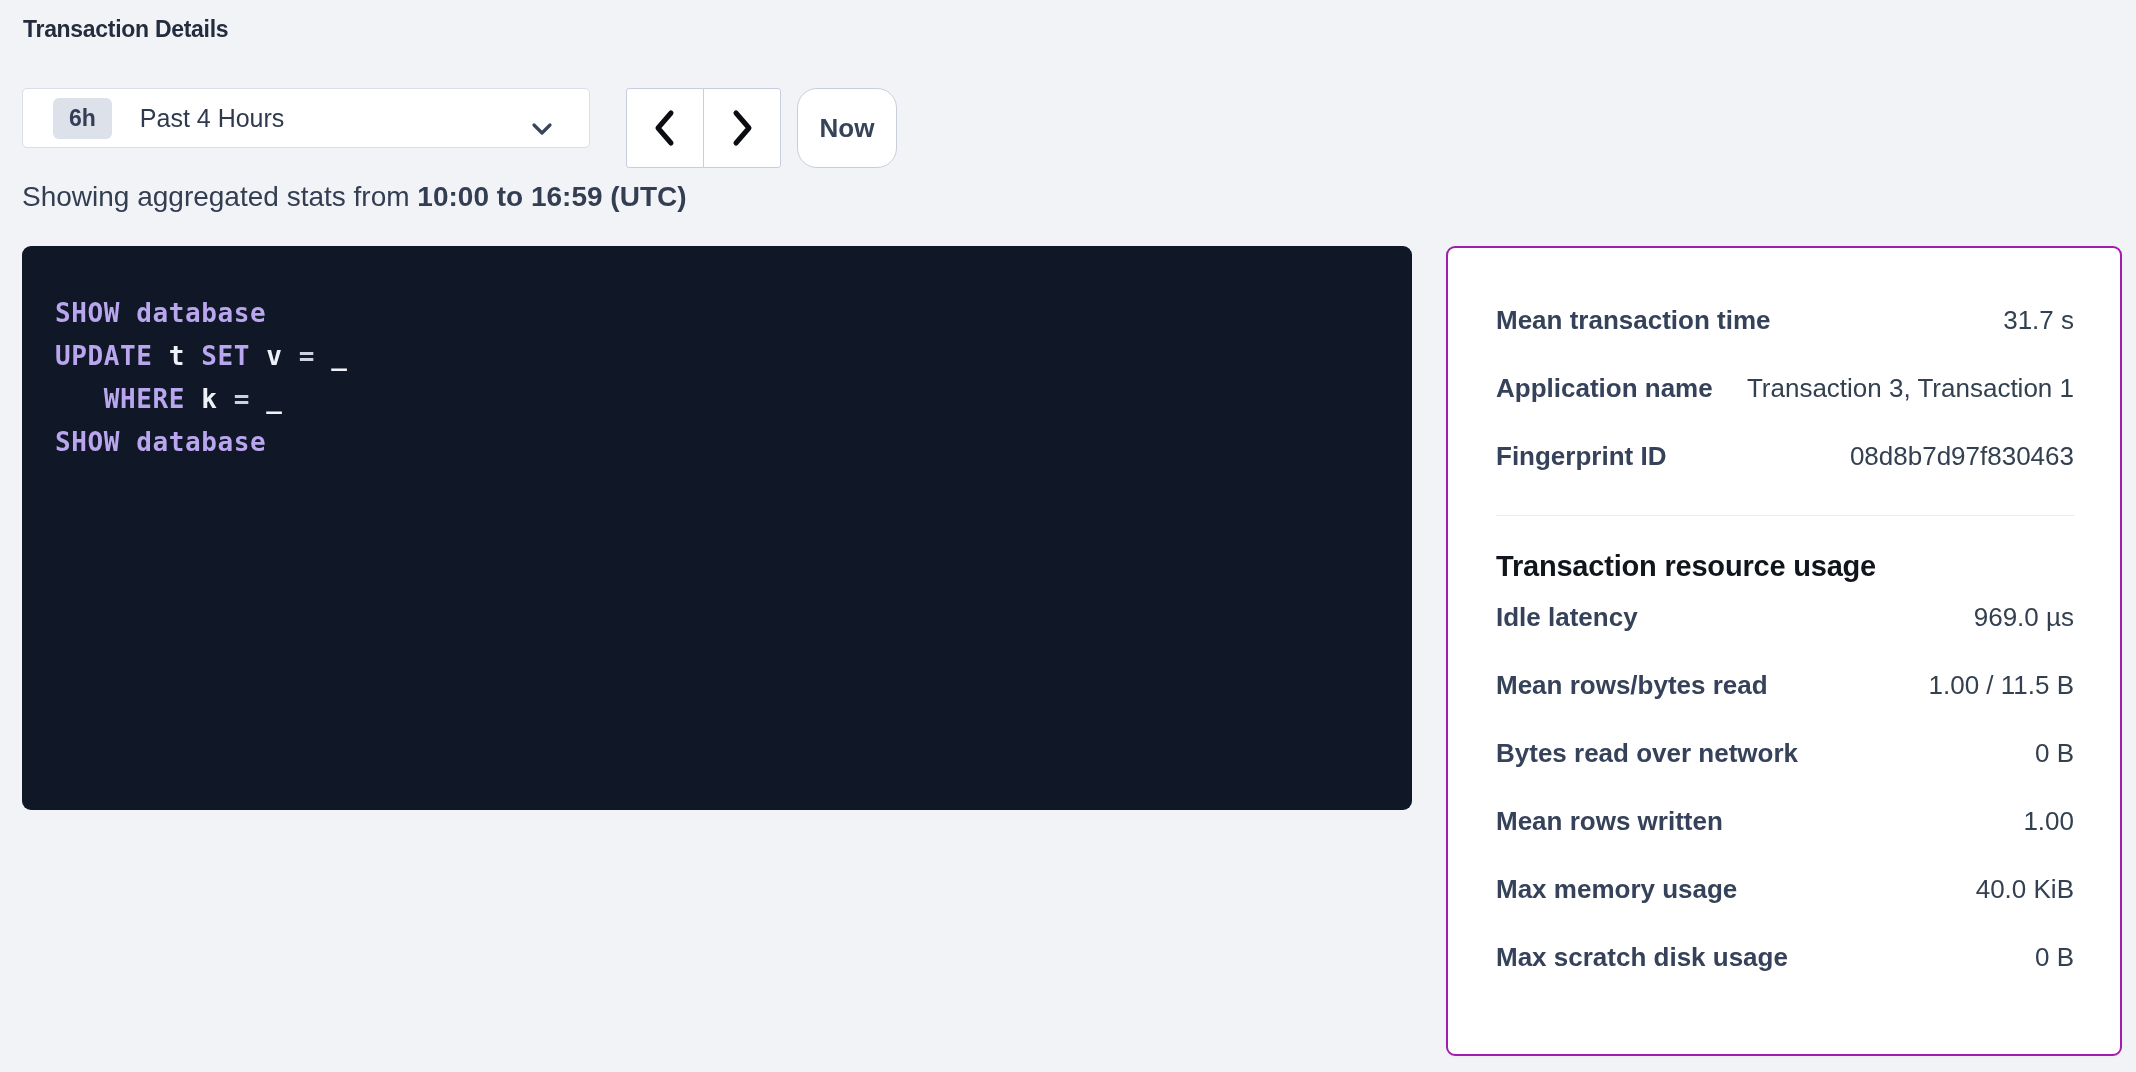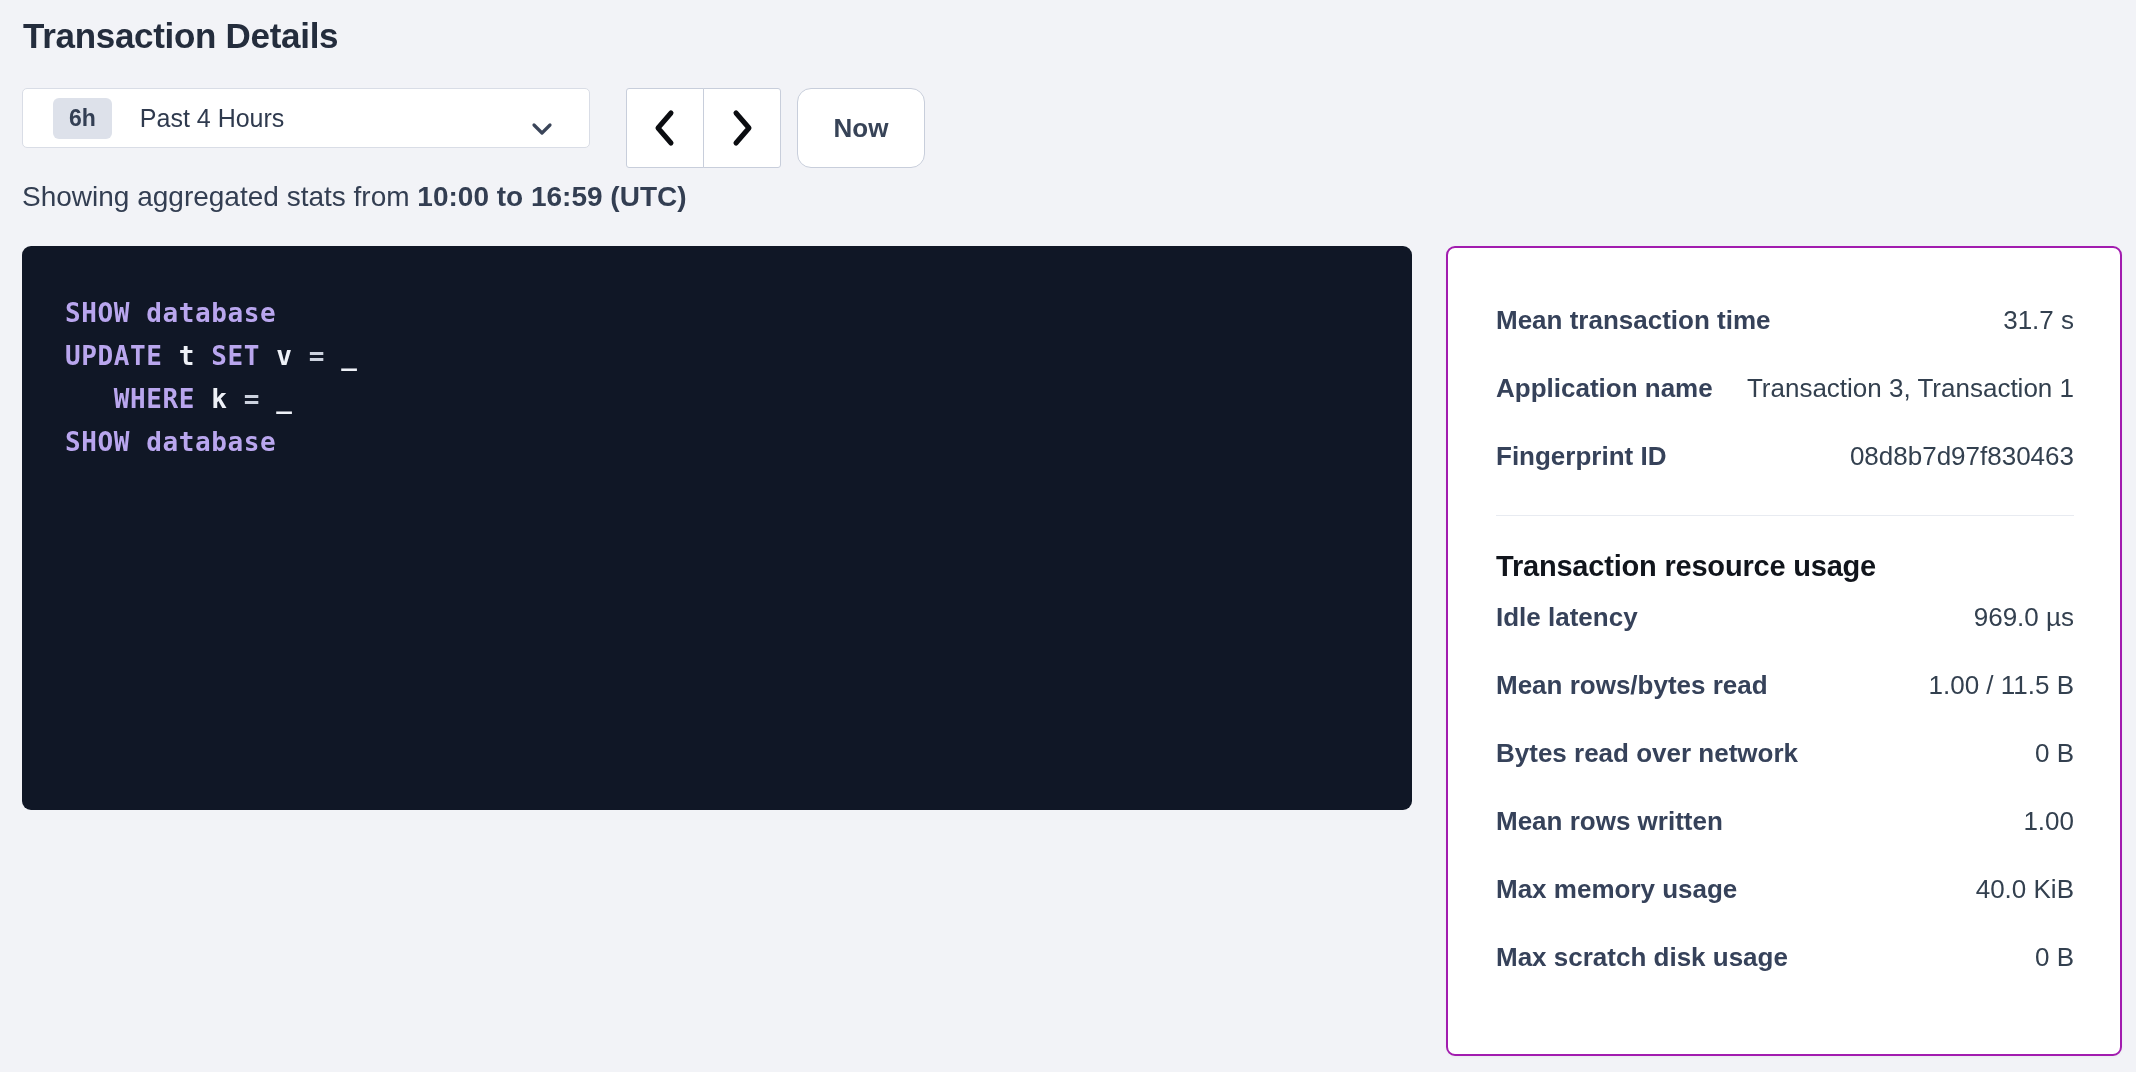--- a/index.html
+++ b/index.html
@@ -9,21 +9,21 @@
     font-family: "Liberation Sans", sans-serif;
     color: #34404f;
     position: relative;
     overflow: hidden;
   }
   .page { position: absolute; inset: 0; }
 
   
   .page-title {
     position: absolute; top: 16px; left: 23px;
-    font-size: 35px; font-weight: 700; color: #242d3d;
+    font-size: 23px; font-weight: 700; color: #242d3d;
     letter-spacing: -0.3px;
   }
 
   
   .controls {
     position: absolute; top: 88px; left: 22px;
     display: flex; align-items: stretch; height: 80px;
   }
   .time-dropdown {
     width: 568px; height: 60px;
@@ -55,44 +55,44 @@
     border: 1px solid #c8cedb;
     display: flex; align-items: center; justify-content: center;
     cursor: pointer;
     padding: 0;
   }
   .nav-btn.prev { border-radius: 3px 0 0 3px; }
   .nav-btn.next { border-radius: 0 3px 3px 0; margin-left: -1px; }
 
   .now-btn {
     margin-left: 16px;
-    width: 128px; height: 80px;
+    width: 100px; height: 80px;
     background: #ffffff;
     border: 1px solid #c8cedb;
-    border-radius: 14px;
+    border-radius: 20px;
     font-family: "Liberation Sans", sans-serif;
     font-size: 26px; font-weight: 700; color: #374357;
     cursor: pointer;
   }
 
   
   .subtitle {
     position: absolute; top: 181px; left: 22px;
     font-size: 28px; color: #333e52;
     white-space: pre;
   }
   .subtitle .bold { font-weight: 700; }
 
   
   .sql-box {
     position: absolute; top: 246px; left: 22px;
     width: 1390px; height: 564px;
     background: #101726;
     border-radius: 9px;
-    padding: 46px 40px 0 43px;
+    padding: 46px 40px 0 33px;
     overflow: hidden;
   }
   .sql-line {
     font-family: "DejaVu Sans Mono", monospace;
     font-size: 26px; font-weight: 700;
     line-height: 43px;
     letter-spacing: 0.6px;
     white-space: pre;
   }
   .tok-kw { color: #b9a6ee; }

